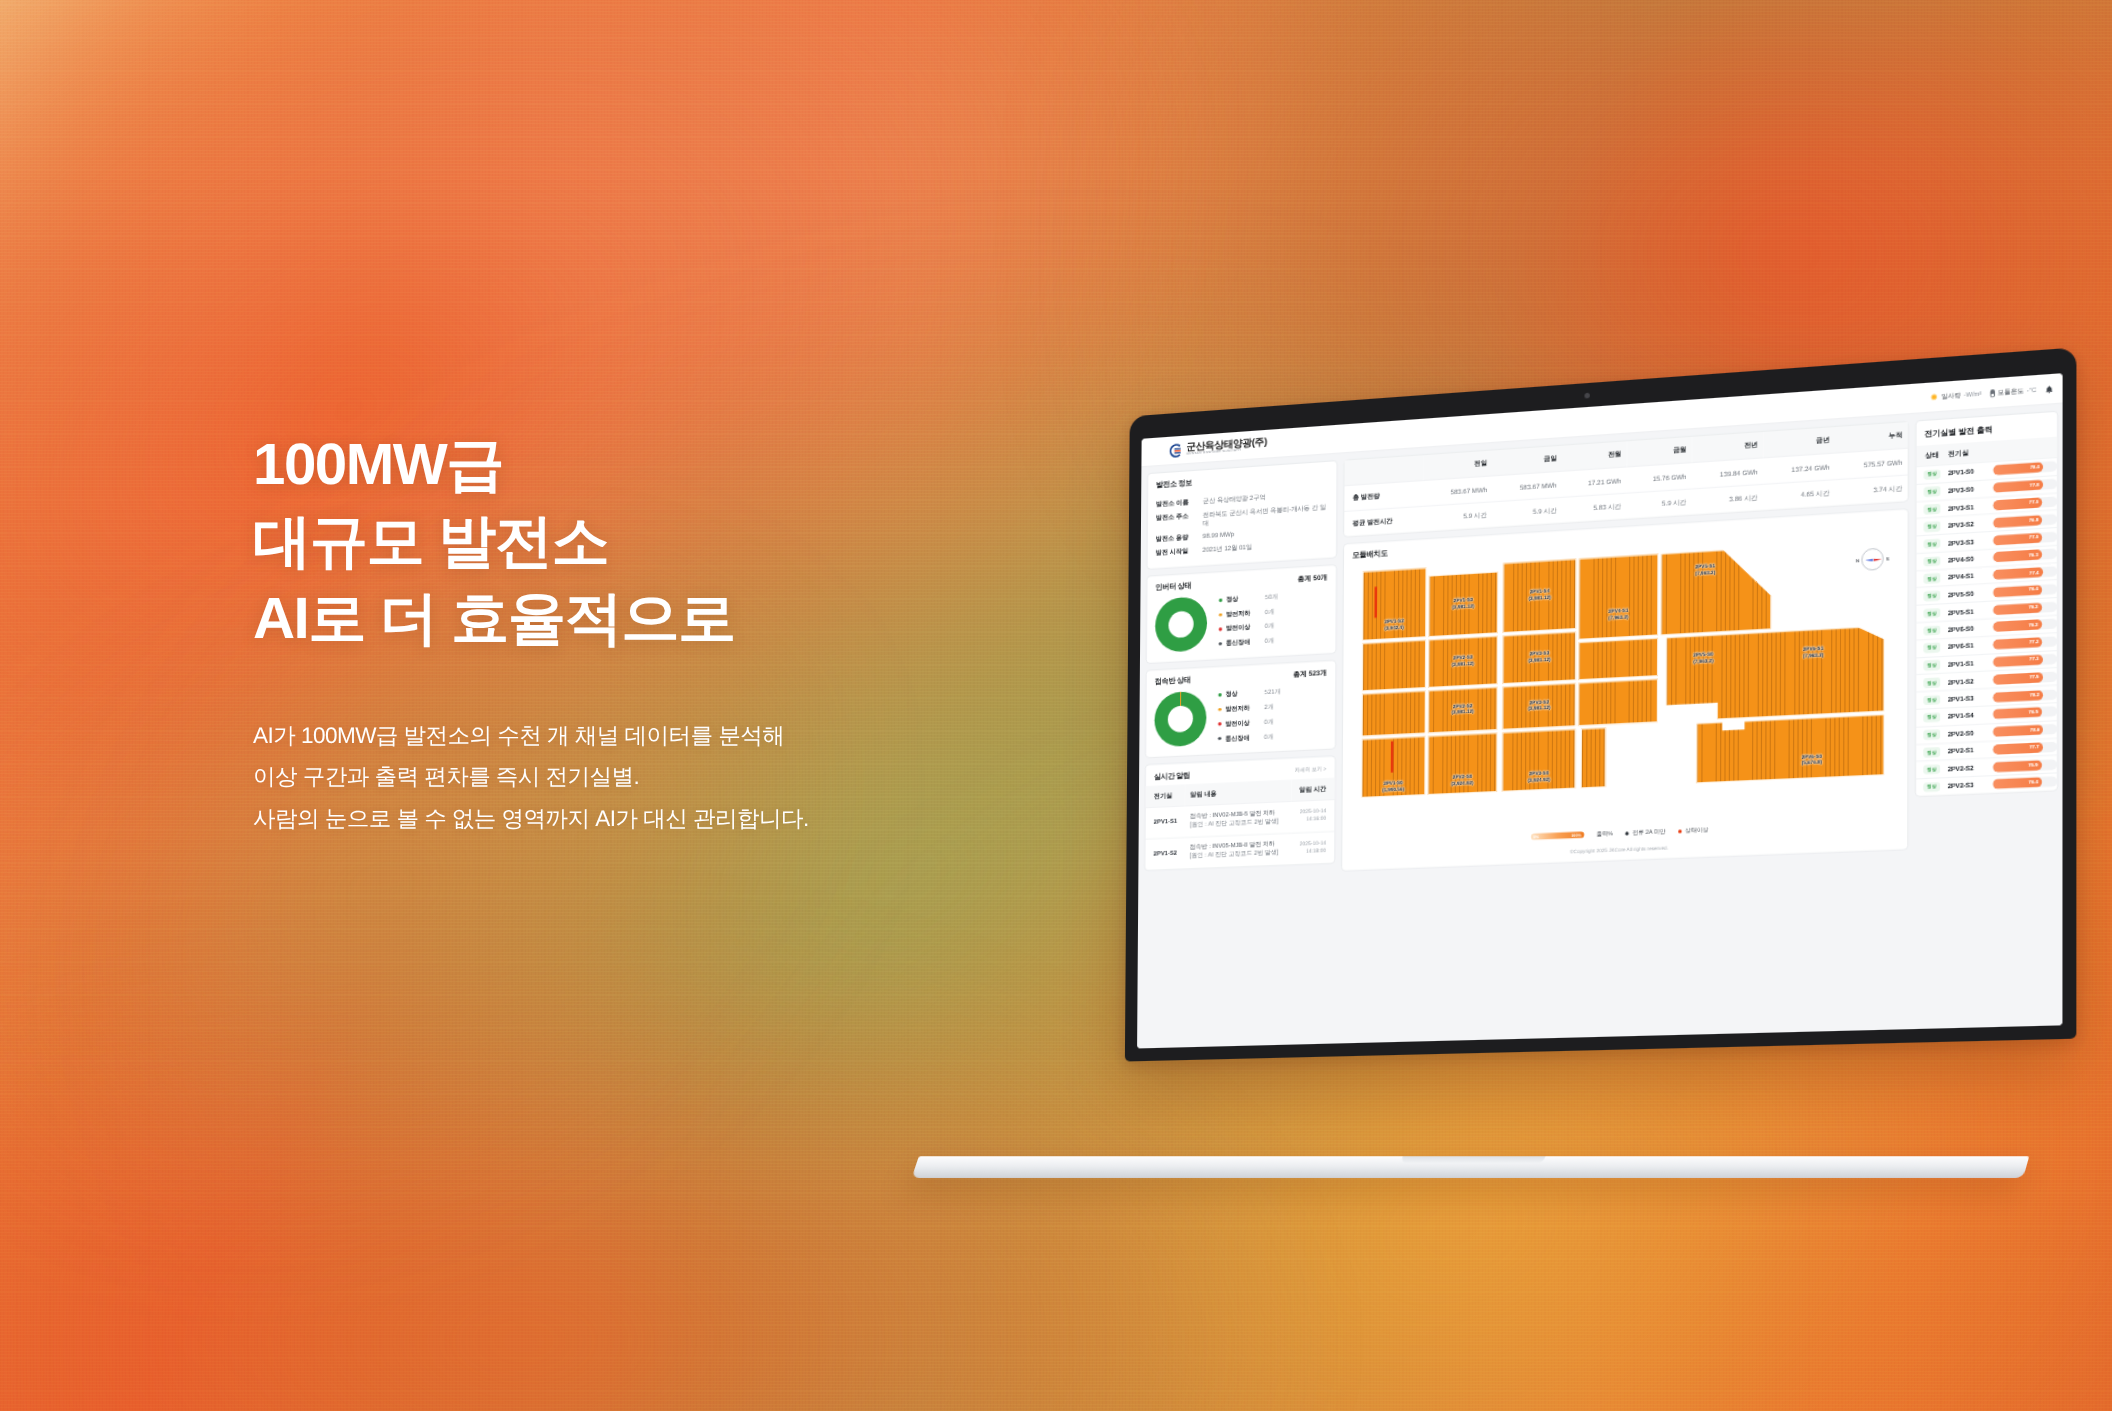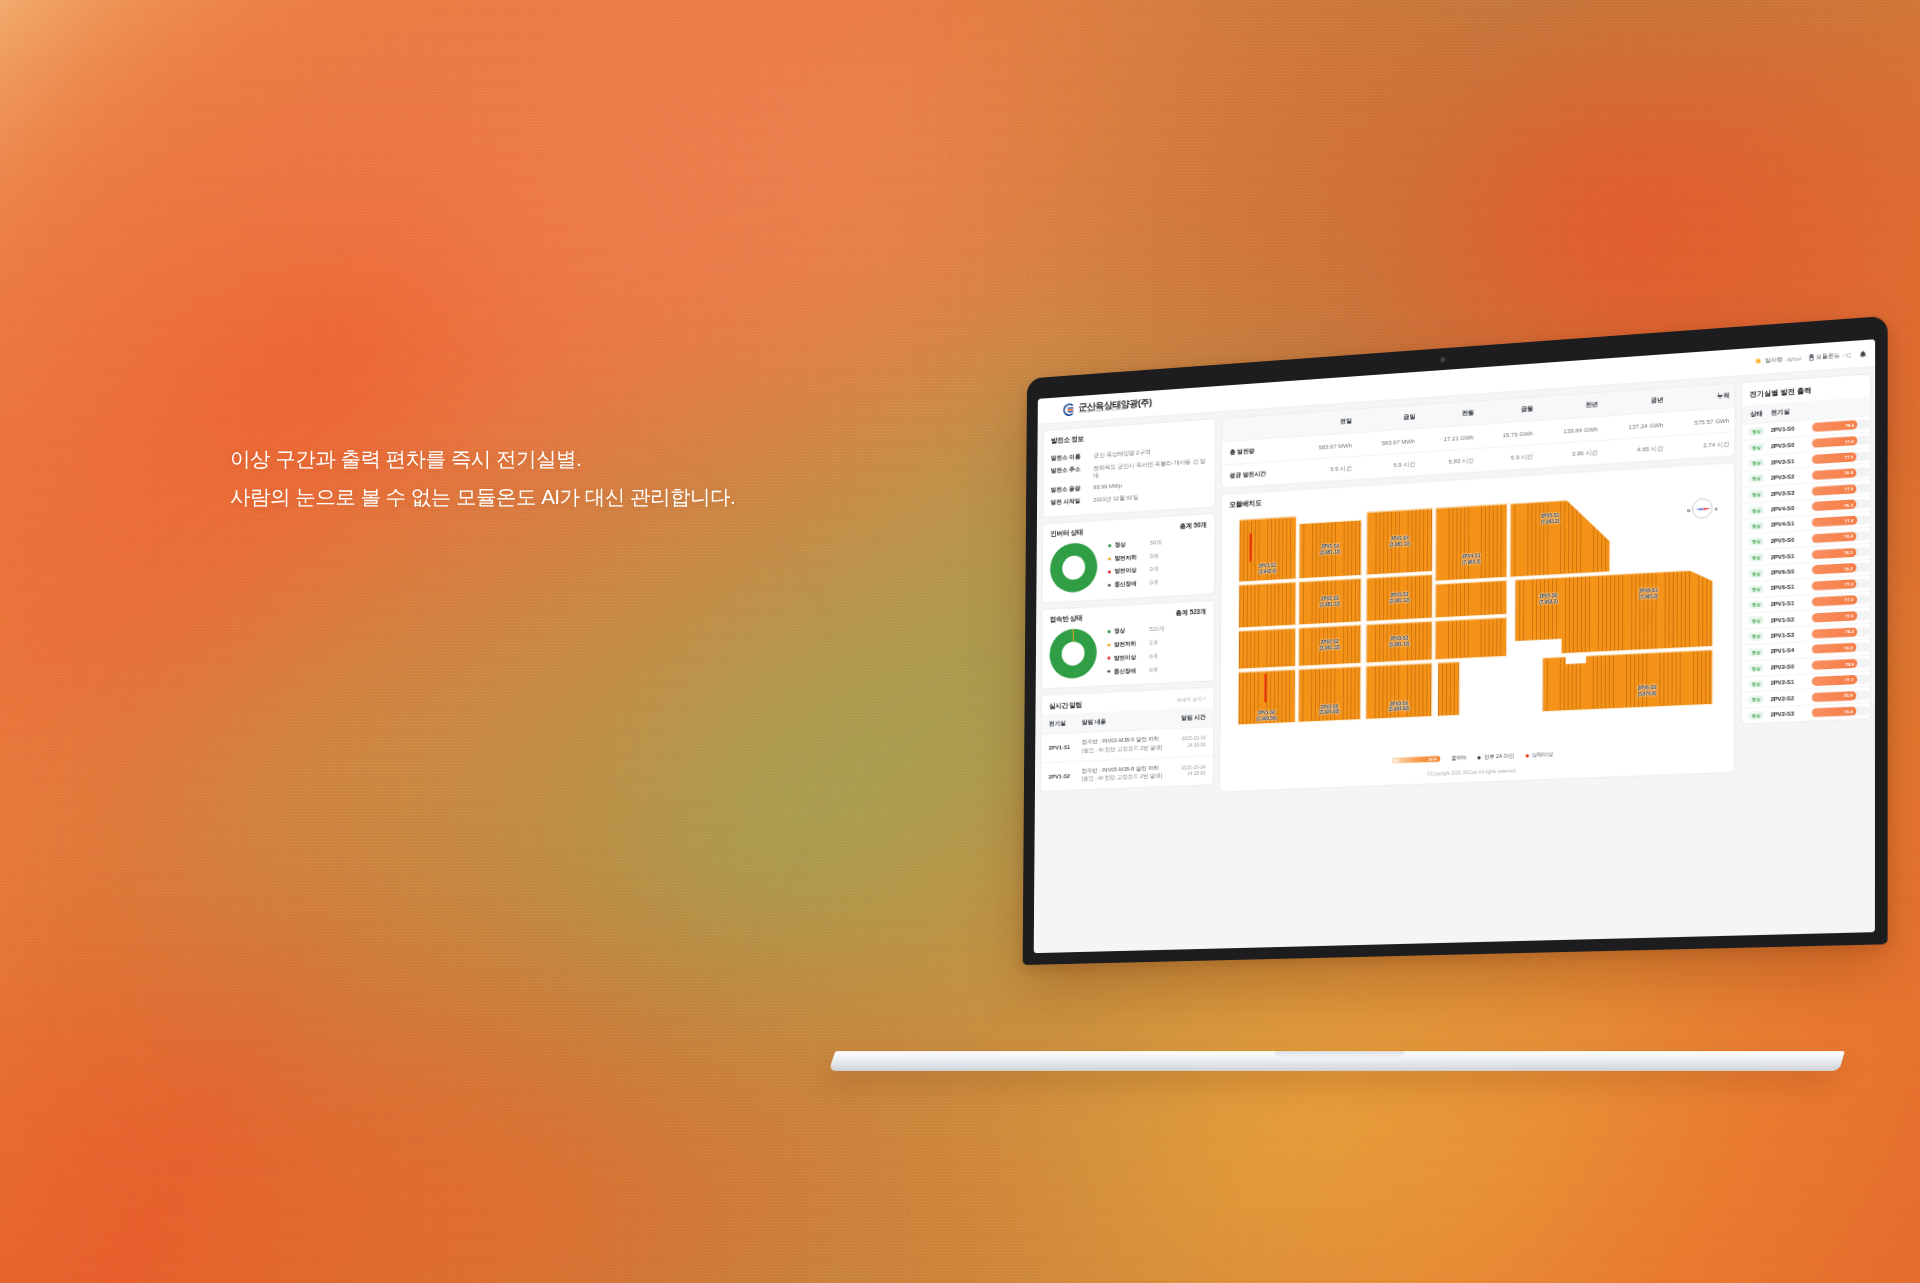--- a/index.html
+++ b/index.html
@@ -218,23 +218,29 @@
   <div class="layer g3"></div>
   <div class="layer g4"></div>
   <div class="layer g5"></div>
   <div class="layer g6"></div>
   <div class="layer g7"></div>
   <div class="layer g8"></div>
   <div class="grain"></div>
 </div>
 
 <div id="hero">
+  <h1>
+    <span class="ln">100MW급</span>
+    <span class="ln">대규모 발전소</span>
+    <span class="ln">AI로 더 효율적으로</span>
+  </h1>
   <p class="sub">
+    <span>AI가 100MW급 발전소의 수천 개 채널 데이터를 분석해</span>
     <span>이상 구간과 출력 편차를 즉시 전기실별.</span>
-    <span>사람의 눈으로 볼 수 없는 모듈온도 AI가 대신 관리합니다.</span>
+    <span>사람의 눈으로 볼 수 없는 영역까지 AI가 대신 관리합니다.</span>
   </p>
 </div>
 
 <div id="laptop">
   <div class="lid">
     <div class="camera"></div>
     <div class="screen">
       <div class="dash">
 
         <div class="topbar">

